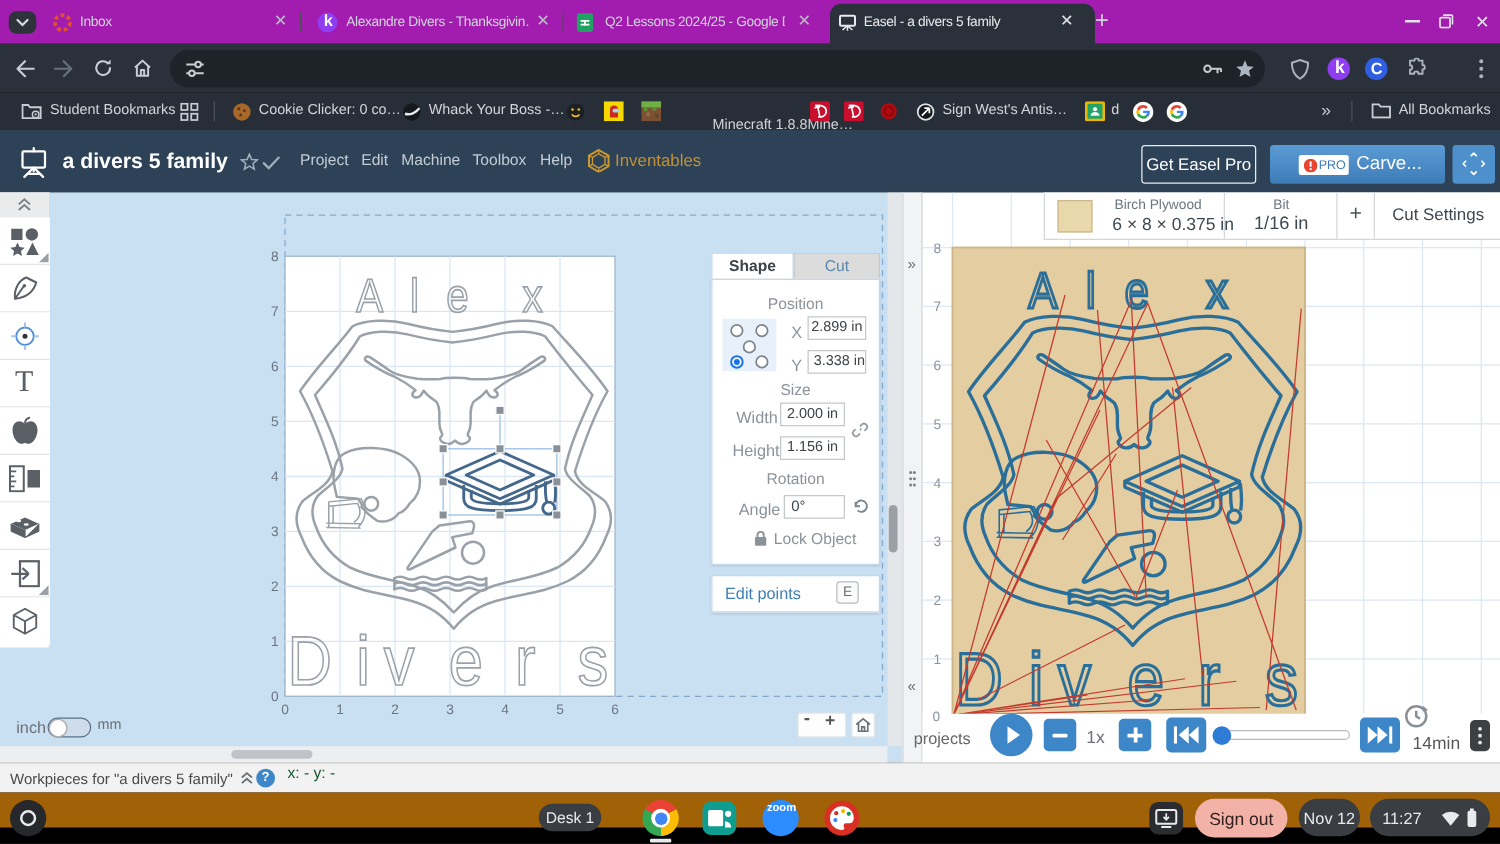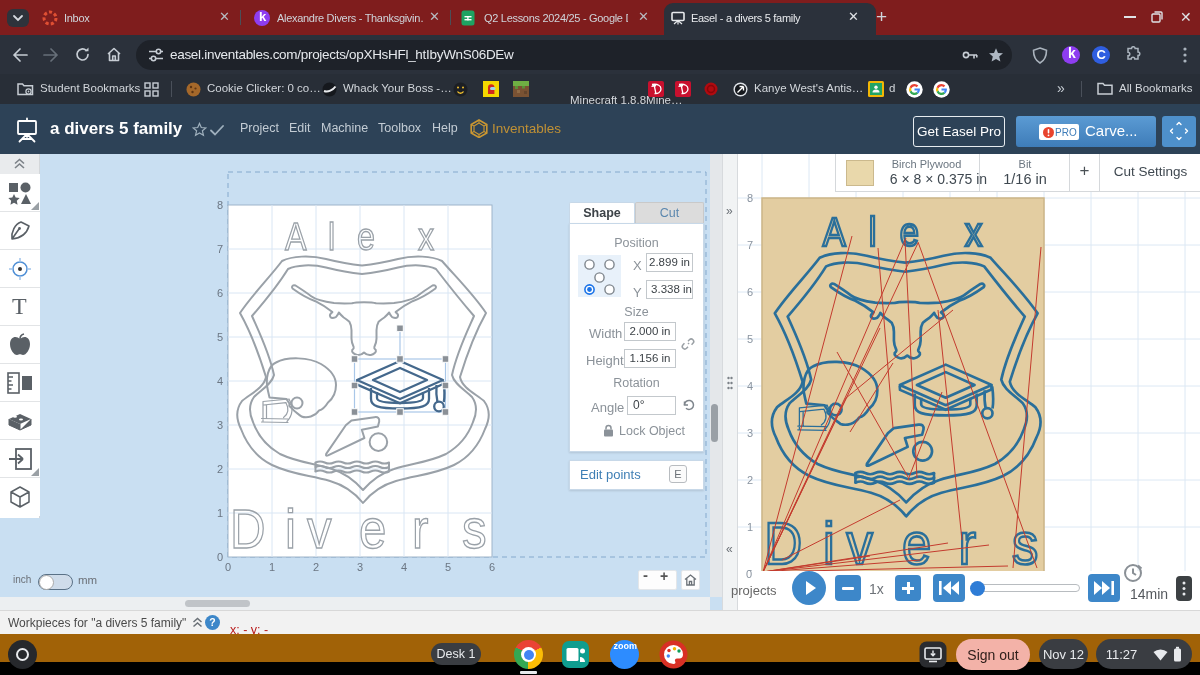--- a/index.html
+++ b/index.html
@@ -1,20 +1,20 @@
 <!DOCTYPE html>
 <html><head>
 <meta charset="utf-8">
 <style>
   * { margin:0; padding:0; box-sizing:border-box; }
   html,body { width:1200px; height:675px; overflow:hidden; background:#000; }
   body { font-family:"Liberation Sans", sans-serif; position:relative; }
   .abs { position:absolute; }
   
-  #tabstrip { left:0; top:0; width:1200px; height:35px; background:#7f1d1d; }
+  #tabstrip { left:0; top:0; width:1200px; height:35px; background:#a21caf; }
   #toolbar  { left:0; top:35px; width:1200px; height:39px; background:#2b313b; }
   #bookmarks{ left:0; top:74px; width:1200px; height:30px; background:#282e37; }
   .tabtitle { color:#cfd4da; font-size:11px; letter-spacing:-0.3px; white-space:nowrap; overflow:hidden; }
   .tabx { color:#b7bcc2; font-size:13px; }
   .bmtxt { color:#d2d6db; font-size:11.5px; white-space:nowrap; }
   
   #ehead { left:0; top:104px; width:1200px; height:50px; background:#2d4257; }
   .emenu { color:#c3ccd4; font-size:12.5px; }
   
   #app { left:0; top:154px; width:1200px; height:456px; background:#c9dff2; }
@@ -89,21 +89,20 @@
   <svg class="abs" style="left:106px;top:12px" width="16" height="15" viewBox="0 0 16 15">
       <path d="M2 7 L8 1.5 L14 7 M3.5 5.8 V13.5 H12.5 V5.8 M6.7 13.5 V9 H9.3 V13.5" stroke="#c7cdd4" stroke-width="1.6" fill="none" stroke-linejoin="round"></path>
     </svg>
 
   <div class="abs" style="left:136px;top:5px;width:876px;height:30px;border-radius:15px;background:#1e2229;"></div>
   <svg class="abs" style="left:148px;top:12px" width="16" height="16" viewBox="0 0 16 16">
       <path d="M1 4.5 H15 M1 11.5 H15" stroke="#c7cdd4" stroke-width="1.6"></path>
       <circle cx="10.5" cy="4.5" r="2.2" fill="#1e2229" stroke="#c7cdd4" stroke-width="1.6"></circle>
       <circle cx="5.5" cy="11.5" r="2.2" fill="#1e2229" stroke="#c7cdd4" stroke-width="1.6"></circle>
     </svg>
-  <div class="abs" style="left:170px;top:12px;color:#e6e9ed;font-size:13.5px;letter-spacing:-0.3px;">easel.inventables.com/projects/opXHsHFl_htIbyWnS06DEw</div>
 
   <svg class="abs" style="left:962px;top:13px" width="17" height="14" viewBox="0 0 17 14">
       <circle cx="4" cy="7" r="2.6" fill="none" stroke="#c7cdd4" stroke-width="1.6"></circle>
       <path d="M6.6 7 H15 M12 7 V10.5 M14.8 7 V9.5" stroke="#c7cdd4" stroke-width="1.6"></path>
     </svg>
 
   <svg class="abs" style="left:988px;top:12px" width="16" height="16" viewBox="0 0 16 16">
       <path d="M8 1.2 L10 6 L15 6.3 L11.2 9.6 L12.4 14.6 L8 11.9 L3.6 14.6 L4.8 9.6 L1 6.3 L6 6 Z" fill="#aeb7c2"></path>
     </svg>
 
@@ -194,21 +193,21 @@
   <svg class="abs" style="left:704px;top:8px" width="14" height="14" viewBox="0 0 14 14">
       <circle cx="7" cy="7" r="6.5" fill="#b00b10"></circle>
       <circle cx="7" cy="7" r="3.5" fill="none" stroke="#8a0409" stroke-width="1.5"></circle>
     </svg>
 
   <svg class="abs" style="left:733px;top:8px" width="15" height="15" viewBox="0 0 15 15">
       <circle cx="7.5" cy="7.5" r="7" fill="#dfe3e8"></circle>
       <circle cx="7.5" cy="7.5" r="5.6" fill="#15181d"></circle>
       <path d="M4.5 10.5 L10.5 4.5 M10.5 4.5 H6.5 M10.5 4.5 V8.5" stroke="#fff" stroke-width="1.4" fill="none"></path>
     </svg>
-  <div class="abs bmtxt" style="left:754px;top:8px;">Kanye West's Antis…</div>
+  <div class="abs bmtxt" style="left:754px;top:8px;">Sign West's Antis…</div>
 
   <svg class="abs" style="left:868px;top:7px" width="16" height="16" viewBox="0 0 16 16">
       <rect width="16" height="16" rx="1.5" fill="#f2b705"></rect>
       <rect x="2" y="2" width="12" height="12" fill="#21a465"></rect>
       <circle cx="8" cy="6.3" r="1.7" fill="#f7f7f7"></circle>
       <path d="M4.5 11.5 C4.5 9.5 6 8.6 8 8.6 C10 8.6 11.5 9.5 11.5 11.5 Z" fill="#f7f7f7"></path>
     </svg>
   <div class="abs bmtxt" style="left:889px;top:8px;">d</div>
 
   <svg class="abs" style="left:906px;top:7px" width="17" height="17" viewBox="0 0 17 17">
@@ -560,21 +559,21 @@
   <div class="abs" style="left:264px;top:10px;width:101px;text-align:center;color:#3f4850;font-size:13.5px;">Cut Settings</div>
 </div>
 
 <div class="abs" style="left:638px;top:416px;width:39px;height:20px;background:#fdfdfd;border:1px solid #e3e6e9;border-radius:2px;"></div>
 <div class="abs" style="left:643px;top:412px;color:#555;font-size:15px;font-weight:bold;">-</div>
 <div class="abs" style="left:660px;top:414px;color:#555;font-size:14px;font-weight:bold;">+</div>
 <div class="abs" style="left:681px;top:416px;width:19px;height:20px;background:#fdfdfd;border:1px solid #e3e6e9;border-radius:2px;"></div>
 <svg class="abs" style="left:684px;top:420px" width="13" height="12" viewBox="0 0 13 12">
       <path d="M1 5.5 L6.5 1 L12 5.5 M2.8 4.6 V11 H10.2 V4.6 M5.4 11 V7.5 H7.6 V11" stroke="#6a7076" stroke-width="1.3" fill="none"></path>
     </svg>
-<div class="abs" style="left:13px;top:420px;color:#6b7077;font-size:10px;">inch</div>
+<div class="abs" style="left:13px;top:420px;color:#6b7077;font-size:13px;">inch</div>
 <div class="abs" style="left:38px;top:420px;width:35px;height:16px;border-radius:8px;background:#cfdcea;border:1.5px solid #5a7186;"></div>
 <div class="abs" style="left:39px;top:420.5px;width:15px;height:15px;border-radius:50%;background:#fff;border:1px solid #aaa;"></div>
 <div class="abs" style="left:78px;top:420px;color:#6b7077;font-size:11.5px;">mm</div>
 <div class="abs" style="left:0px;top:443px;width:710px;height:13px;background:#eceff1;"></div>
 <div class="abs" style="left:185px;top:446px;width:65px;height:7px;background:#c0c4c8;border-radius:3.5px;"></div>
 
 <div class="abs" style="left:738px;top:417px;width:462px;height:39px;background:#fff;"></div>
 <div class="abs" style="left:746px;top:414px;color:#8a94a0;font-size:11px;">0</div>
 <div class="abs" style="left:731px;top:429px;color:#666;font-size:13px;">projects</div>
 <div class="abs" style="left:792px;top:417px;width:34px;height:34px;border-radius:50%;background:#3d87c9;"></div>
@@ -615,21 +614,21 @@
         <circle cx="2" cy="13" r="1.5"></circle>
       </g>
     </svg>
 </div>
 <div class="abs" id="statusbar">
   <div class="abs" style="left:8px;top:5px;color:#4a4a4a;font-size:12px;">Workpieces for "a divers 5 family"</div>
   <svg class="abs" style="left:192px;top:6px" width="11" height="11" viewBox="0 0 11 11">
       <path d="M1.5 5 L5.5 1.5 L9.5 5 M1.5 9.5 L5.5 6 L9.5 9.5" stroke="#6a7076" stroke-width="1.5" fill="none"></path>
     </svg>
   <div class="abs" style="left:205px;top:4px;width:15px;height:15px;border-radius:50%;background:#3d87c9;color:#fff;font-size:10.5px;font-weight:bold;text-align:center;line-height:15px;">?</div>
-  <div class="abs" style="left:230px;top:12px;color:#b91c1c;font-size:12.5px;">x: - y: -</div>
+  <div class="abs" style="left:230px;top:0;color:#14532d;font-size:12.5px;">x: - y: -</div>
 </div>
 <div class="abs" id="shelf">
   <div class="abs" style="left:8px;top:6px;width:29px;height:29px;border-radius:50%;background:#26282c;"></div>
   <div class="abs" style="left:16px;top:14px;width:13px;height:13px;border-radius:50%;border:2px solid #e8eaed;"></div>
   <div class="abs pill" style="left:431px;top:9px;width:50px;height:22px;border-radius:11px;">Desk 1</div>
 
   <div class="abs" style="left:514px;top:6px;width:29px;height:29px;border-radius:50%;background:conic-gradient(from 60deg, #fbbc05 0 120deg, #34a853 0 240deg, #ea4335 0 360deg);"></div>
   <div class="abs" style="left:521px;top:13px;width:15px;height:15px;border-radius:50%;background:#fff;"></div>
   <div class="abs" style="left:523.5px;top:15.5px;width:10px;height:10px;border-radius:50%;background:#4285f4;"></div>
   <div class="abs" style="left:520px;top:37px;width:17px;height:2.5px;background:#e8eaed;border-radius:1px;"></div>

